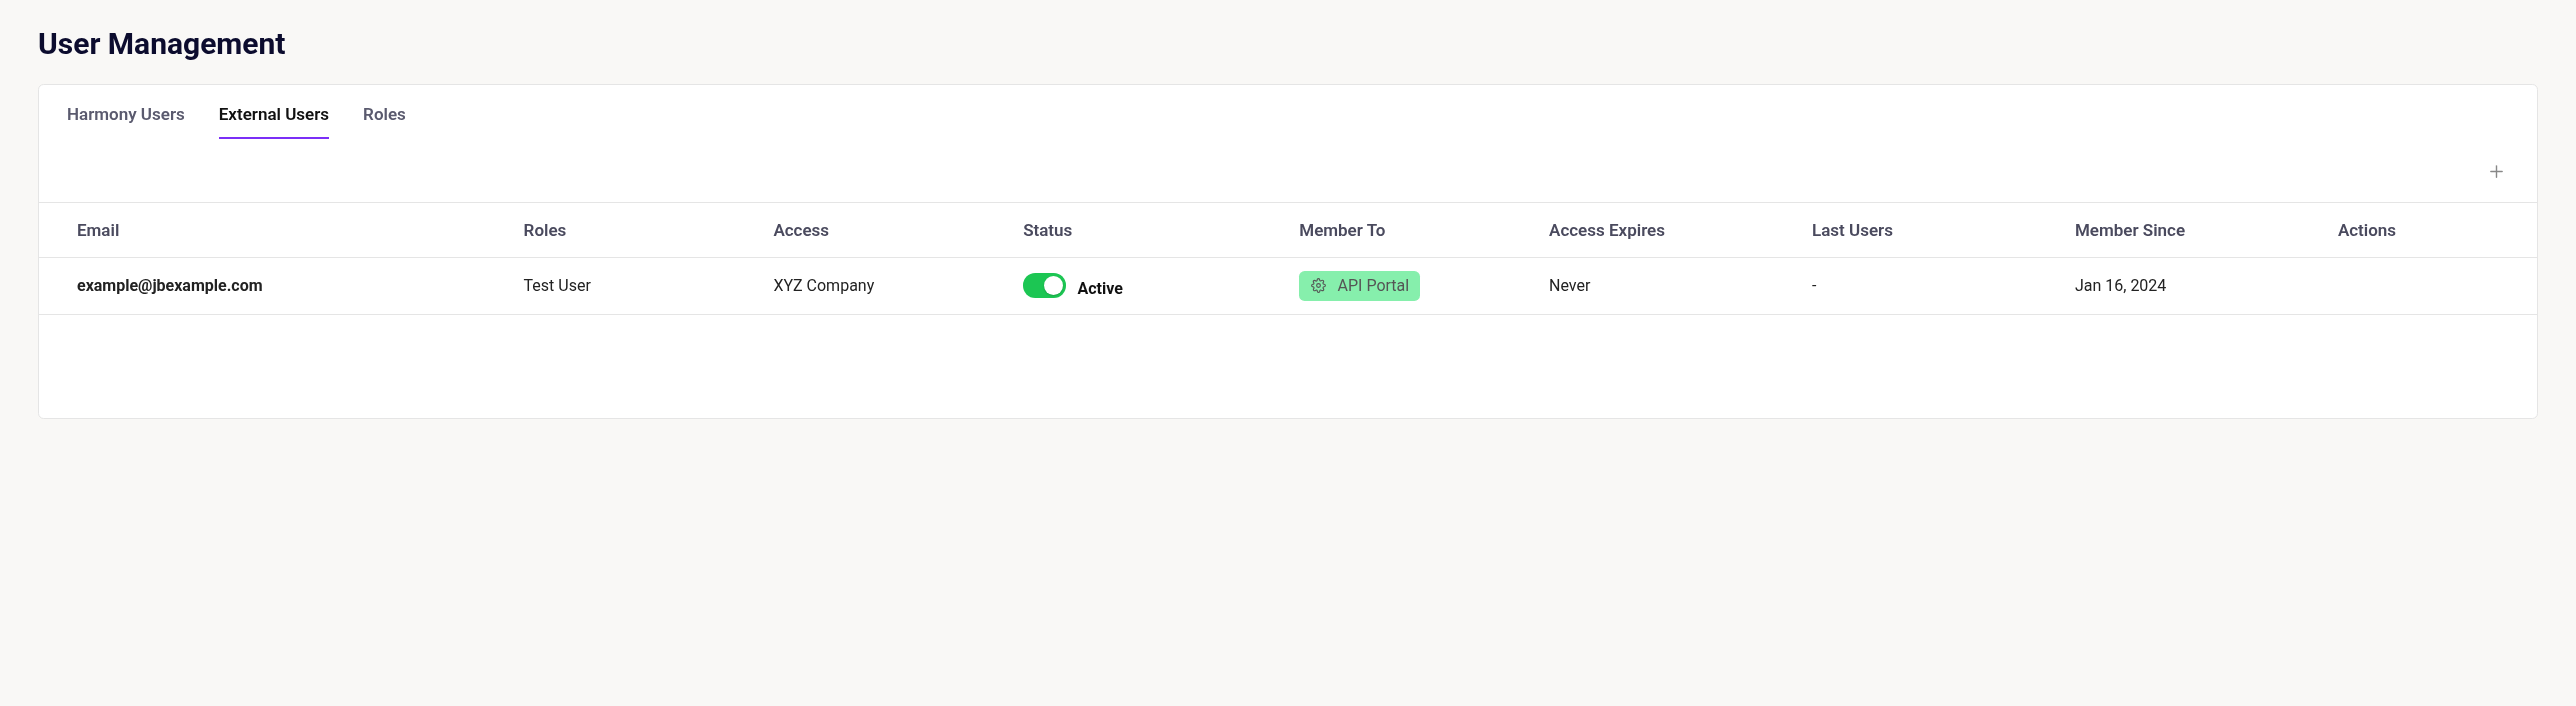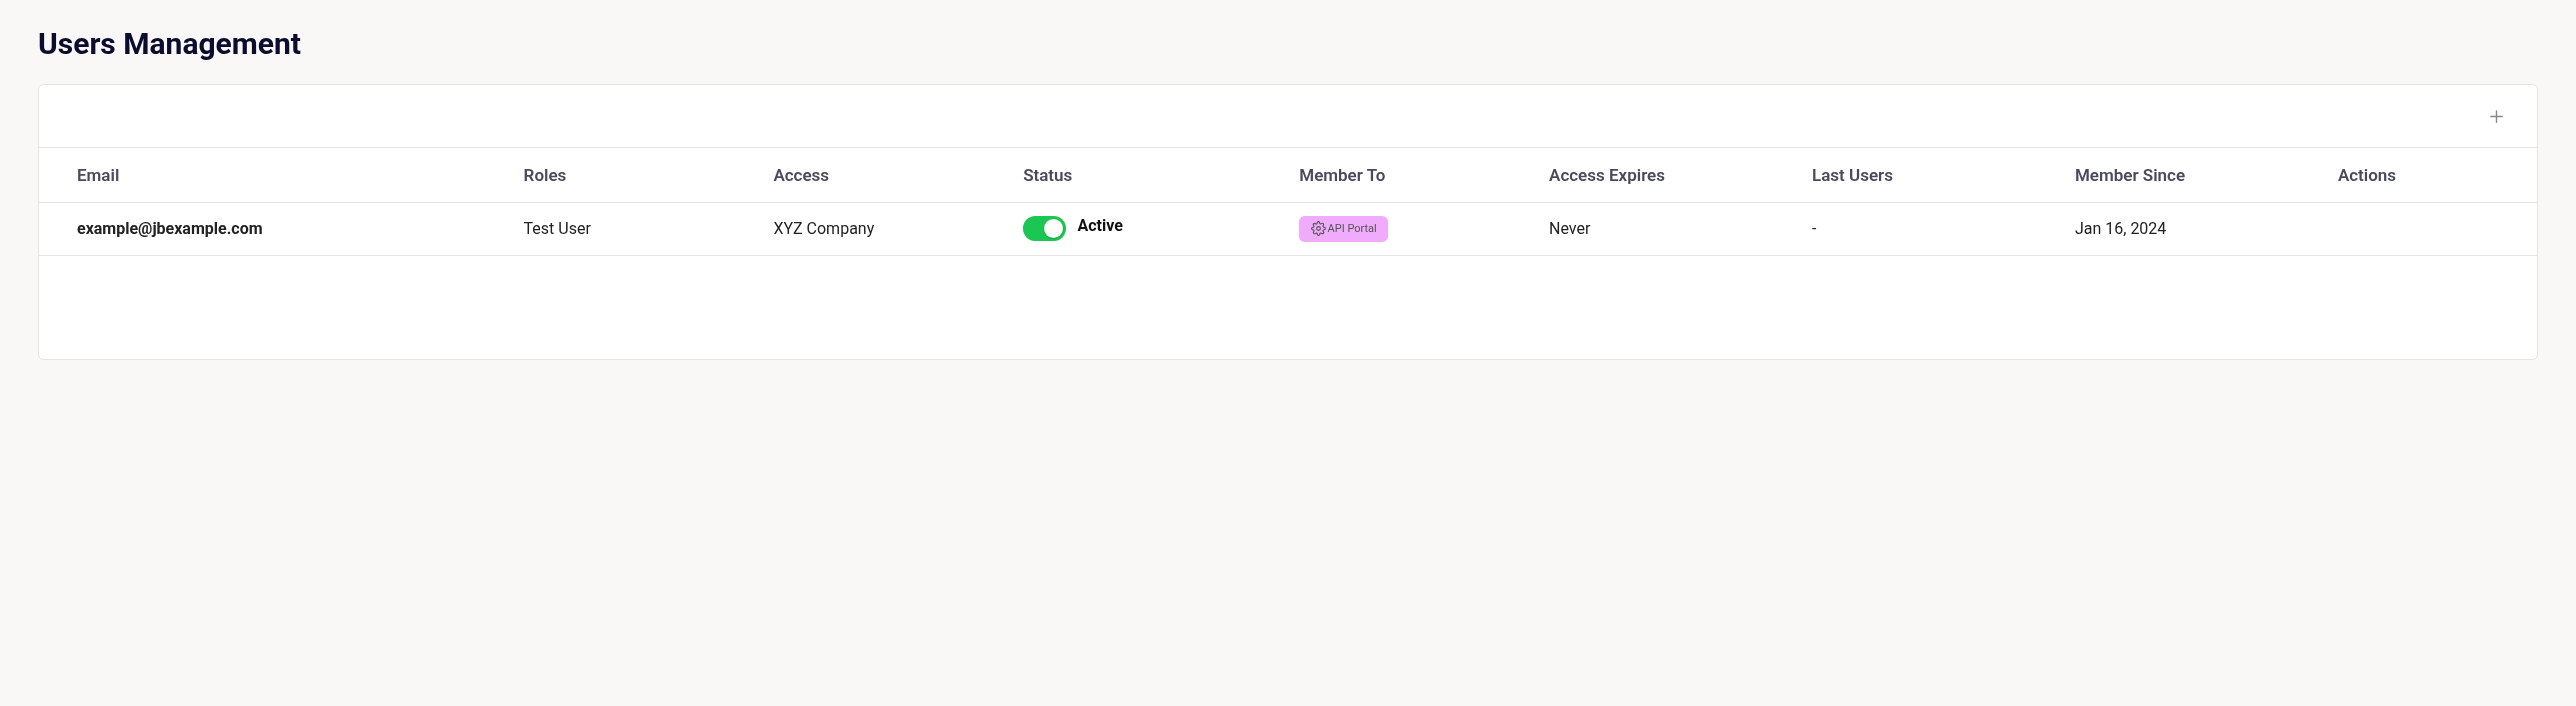--- a/index.html
+++ b/index.html
@@ -94,21 +94,21 @@
     }
     tbody td:first-child {
       padding-left: 38px;
       font-weight: bold;
     }
     tbody td:last-child {
       padding-right: 38px;
     }
     .status-cell {
       display: flex;
-      align-items: flex-start;
+      align-items: flex-end;
       gap: 11.3px;
     }
     .toggle {
       position: relative;
       width: 43px;
       height: 24.5px;
       background: #1cc653;
       border-radius: 12.2px;
       cursor: pointer;
       flex-shrink: 0;
@@ -124,43 +124,48 @@
       border-radius: 50%;
       box-shadow: 0 0.9px 1.9px rgba(0,0,0,0.2);
     }
     .status-label {
       font-weight: 700;
       color: #111;
     }
     .access-chip {
       display: inline-flex;
       align-items: center;
-      gap: 2px;
-      background: #f0abfc;
+      gap: 12px;
+      background: #86efac;
       border-radius: 5.6px;
       padding: 5.6px 11.3px;
       color: #555;
-      font-size: 11px;
+      font-size: 16px;
     }
     .access-chip svg {
       width: 15px;
       height: 15px;
       stroke: #555;
     }
     .panel-spacer {
       height: 103px;
     }
   </style>
 </head>
 <body>
 
-<h1 class="page-title">Users Management</h1>
+<h1 class="page-title">User Management</h1>
 
 <div class="panel">
 
+  <div class="tabs">
+    <div class="tab">Harmony Users</div>
+    <div class="tab active">External Users</div>
+    <div class="tab">Roles</div>
+  </div>
 
   <div class="toolbar">
     <span class="add-btn">
       <svg viewBox="0 0 24 24" fill="none" stroke="currentColor" stroke-width="2" stroke-linecap="round">
         <line x1="12" y1="4" x2="12" y2="20"></line>
         <line x1="4" y1="12" x2="20" y2="12"></line>
       </svg>
     </span>
   </div>
 

